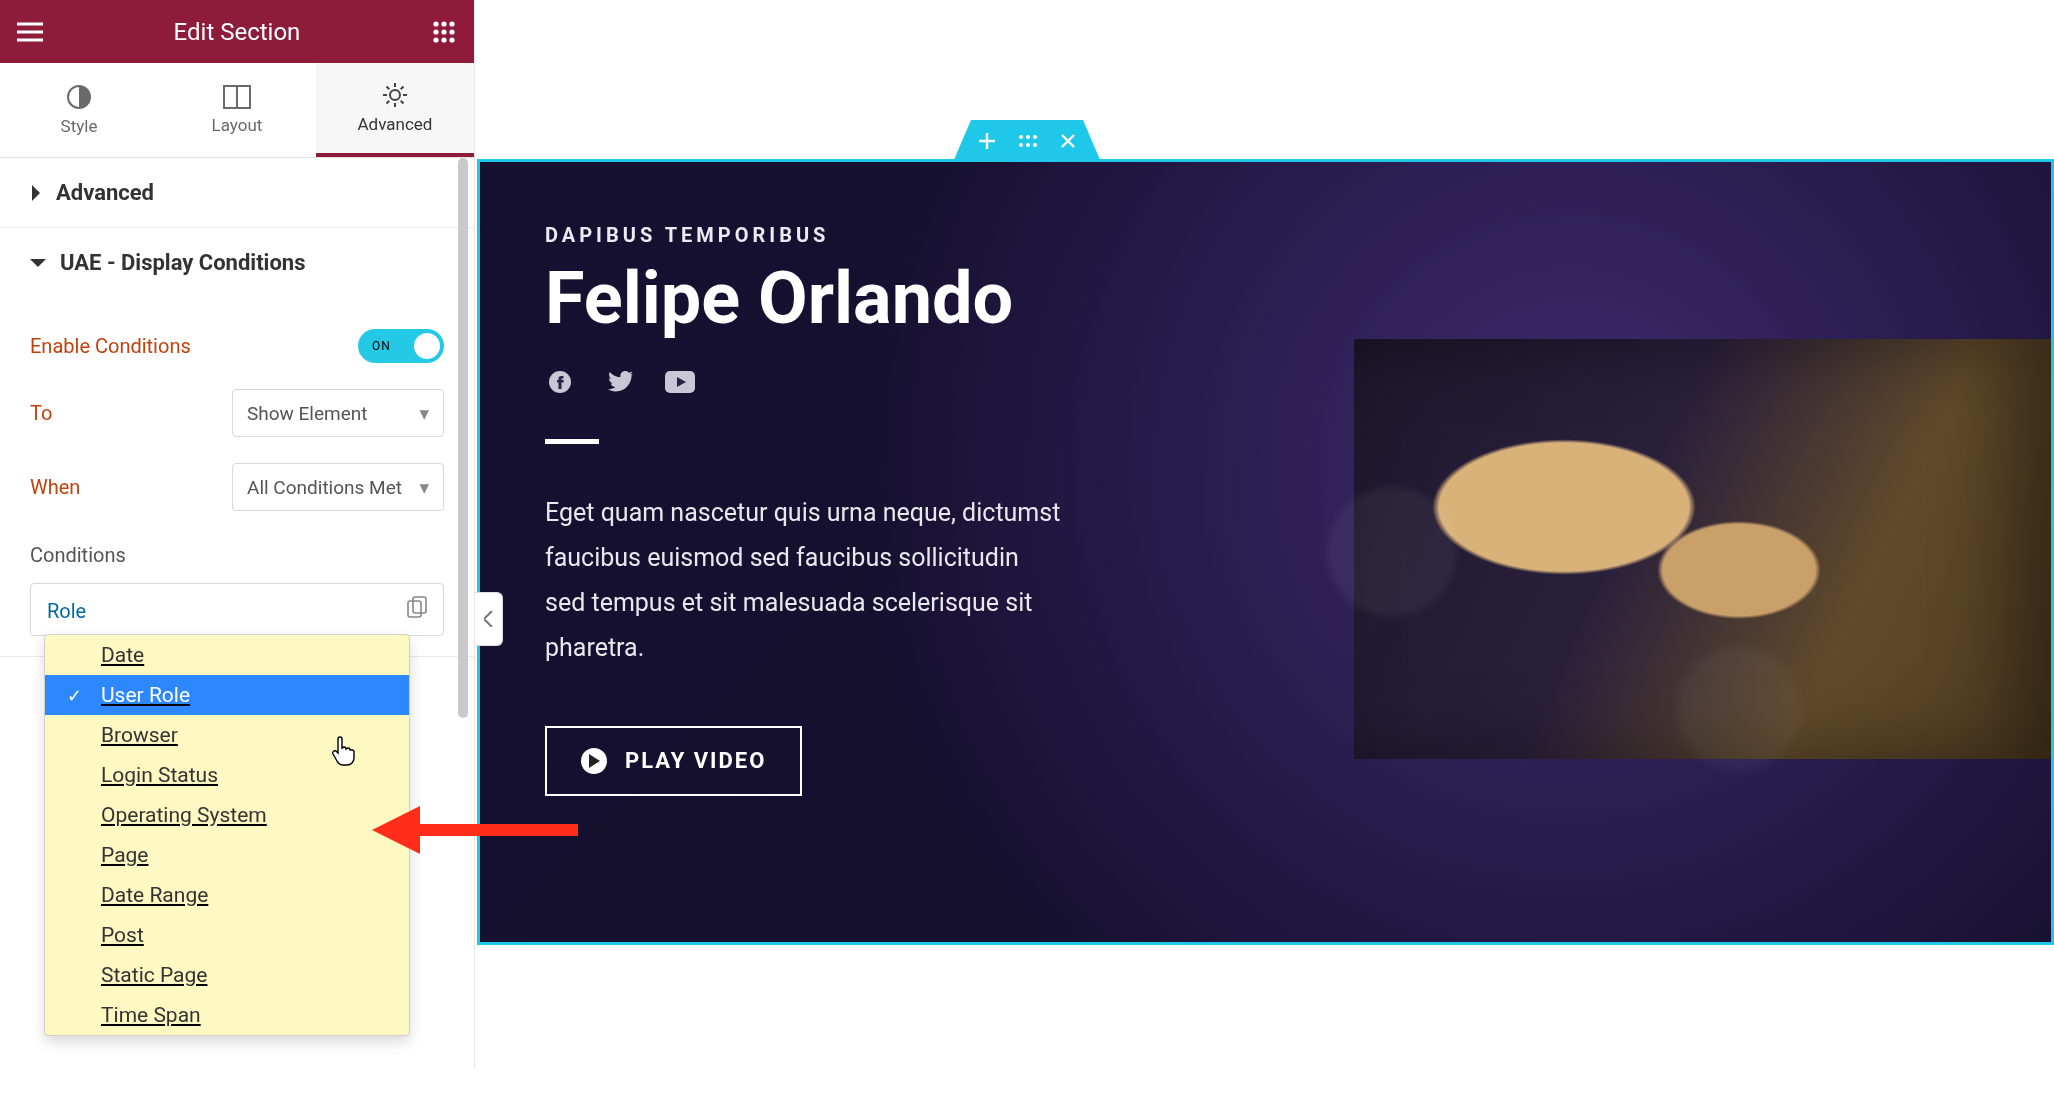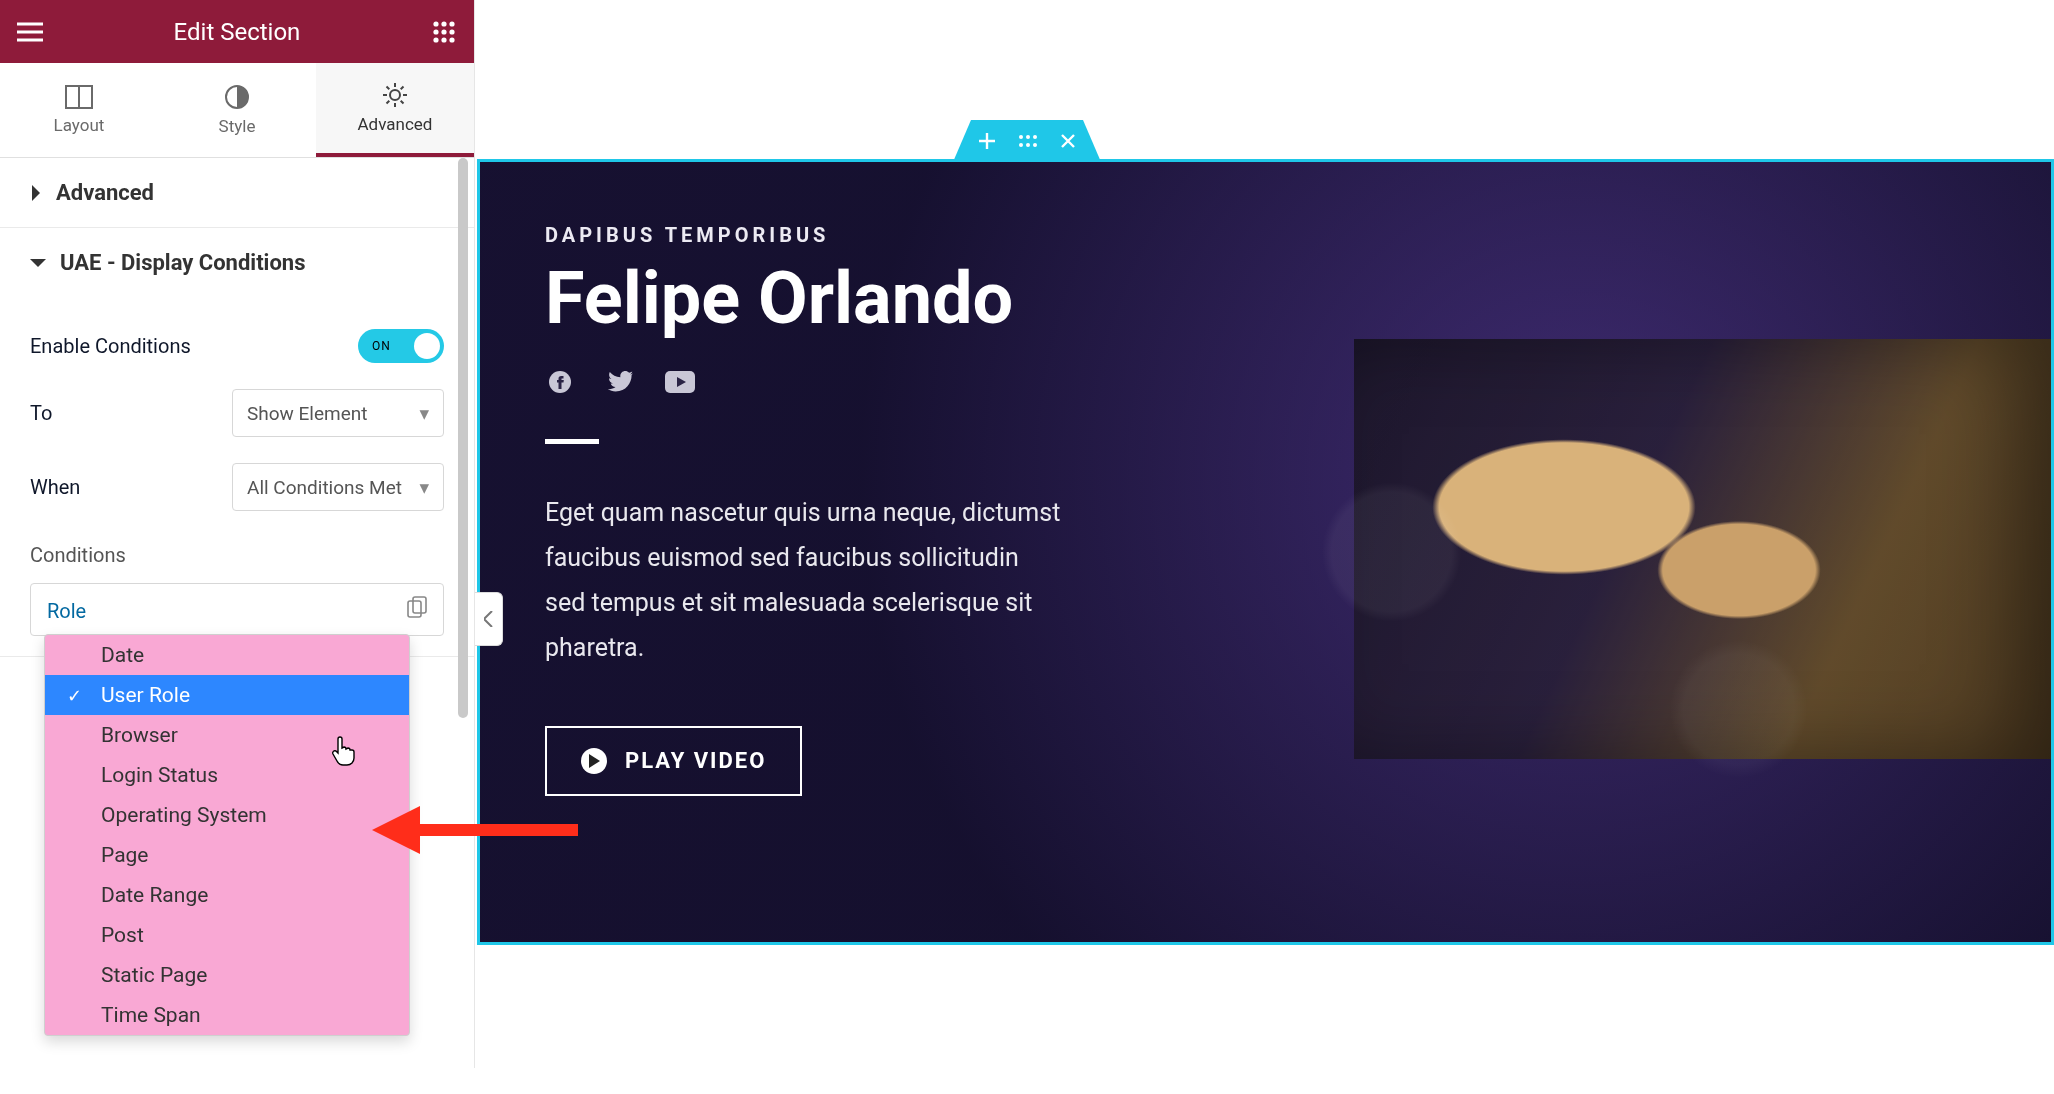--- a/index.html
+++ b/index.html
@@ -24,38 +24,38 @@
   .scrollbar-v .thumb { position:absolute; top:0; left:0; width:10px; height:560px; background:#c9c9c9; border-radius:5px; }
 
   .acc { border-bottom:1px solid #eaeaea; }
   .acc-head { display:flex; align-items:center; gap:14px; padding:22px 30px; cursor:pointer; }
   .acc-head .caret svg { display:block; }
   .acc-head .t { font-size:22px; font-weight:700; color:#333; }
 
   .acc-body { padding:6px 30px 20px 30px; }
 
   .row { display:flex; align-items:center; margin:26px 0 0 0; }
-  .row .label { flex:1; font-size:20px; color:#0f172a; }
+  .row .label { flex:1; font-size:20px; color:#c2410c; }
   .row .control { width:212px; }
 
   .toggle { position:relative; width:86px; height:34px; background:#24c9e6; border-radius:34px; cursor:pointer; margin-left:auto; }
   .toggle .on-text{ position:absolute; left:14px; top:50%; transform:translateY(-50%); color:#000000; font-size:12px; letter-spacing:1px;}
   .toggle .knob { position:absolute; right:4px; top:4px; width:26px; height:26px; background:#fff; border-radius:50%; }
 
   .select { width:100%; height:48px; border:1px solid #d7d7d7; border-radius:4px; background:#fff; padding:0 14px; font-size:19px; color:#555; display:flex; align-items:center; justify-content:space-between; cursor:pointer; }
   .select .chev { color:#888; }
 
   .conditions-label { margin-top:32px; font-size:20px; color:#555; }
 
   .cond-box { margin-top:16px; border:1px solid #d7d7d7; border-radius:4px; position:relative; }
   .cond-head { display:flex; align-items:flex-end; justify-content:space-between; padding:12px 16px; font-size:20px; color:#0369a1; }
   .cond-head .copy { color:#888; cursor:pointer; }
 
   
-  .dropdown { position:absolute; left:44px; top:634px; width:366px; background:#f9a8d4; border:1px solid #cfcfcf; border-radius:4px; box-shadow:0 6px 14px rgba(0,0,0,.15); z-index:50; overflow:hidden; }
+  .dropdown { position:absolute; left:44px; top:634px; width:366px; background:#fef9c3; border:1px solid #cfcfcf; border-radius:4px; box-shadow:0 6px 14px rgba(0,0,0,.15); z-index:50; overflow:hidden;text-decoration:underline; }
   .dropdown .opt { padding:8px 20px 8px 56px; font-size:21px; color:#333; position:relative; cursor:pointer; }
   .dropdown .opt.sel { background:#2d87ff; color:#fff; }
   .dropdown .opt.sel::before { content:"✓"; position:absolute; left:22px; top:50%; transform:translateY(-50%); font-size:18px; }
 
   .cursor-hand { position:absolute; left:330px; top:735px; z-index:60; pointer-events:none; }
 
   
   .preview { position:absolute; left:475px; top:0; right:0; bottom:0; background:#fff; }
 
   .panel-collapse { position:absolute; left:475px; top:592px; width:28px; height:54px; background:#fff; border:1px solid #dcdcdc; border-left:none; display:flex; align-items:center; justify-content:center; cursor:pointer; z-index:30; border-radius:0 6px 6px 0; }
@@ -124,35 +124,35 @@
         <circle cx="3" cy="19" r="2.6" fill="#fff"></circle>
           <circle cx="11" cy="19" r="2.6" fill="#fff"></circle>
           <circle cx="19" cy="19" r="2.6" fill="#fff"></circle>
       </svg>
     </div>
   </div>
 
   <div class="tabs">
     <div class="tab">
       <span class="icon">
+        <svg width="26" height="26" viewBox="0 0 26 26">
+            <circle cx="13" cy="13" r="11" fill="none" stroke="#6a6a6a" stroke-width="2"></circle>
+            <path d="M13 2a11 11 0 0 1 0 22z" fill="#6a6a6a"></path>
+          </svg>
+      </span>
+      <span class="lbl">Style</span>
+    </div>
+    <div class="tab">
+      <span class="icon">
         <svg width="28" height="24" viewBox="0 0 28 24">
             <rect x="1" y="1" width="26" height="22" fill="none" stroke="#6a6a6a" stroke-width="2"></rect>
             <line x1="14" y1="1" x2="14" y2="23" stroke="#6a6a6a" stroke-width="2"></line>
           </svg>
       </span>
       <span class="lbl">Layout</span>
-    </div>
-    <div class="tab">
-      <span class="icon">
-        <svg width="26" height="26" viewBox="0 0 26 26">
-            <circle cx="13" cy="13" r="11" fill="none" stroke="#6a6a6a" stroke-width="2"></circle>
-            <path d="M13 2a11 11 0 0 1 0 22z" fill="#6a6a6a"></path>
-          </svg>
-      </span>
-      <span class="lbl">Style</span>
     </div>
     <div class="tab active">
       <span class="icon">
         <svg width="26" height="26" viewBox="0 0 26 26">
             <circle cx="13" cy="13" r="5" fill="none" stroke="#444" stroke-width="2"></circle>
             <path d="M13 1v4M13 21v4M1 13h4M21 13h4M4.5 4.5l2.8 2.8M18.7 18.7l2.8 2.8M21.5 4.5l-2.8 2.8M7.3 18.7l-2.8 2.8" stroke="#444" stroke-width="2"></path>
           </svg>
       </span>
       <span class="lbl">Advanced</span>
     </div>

